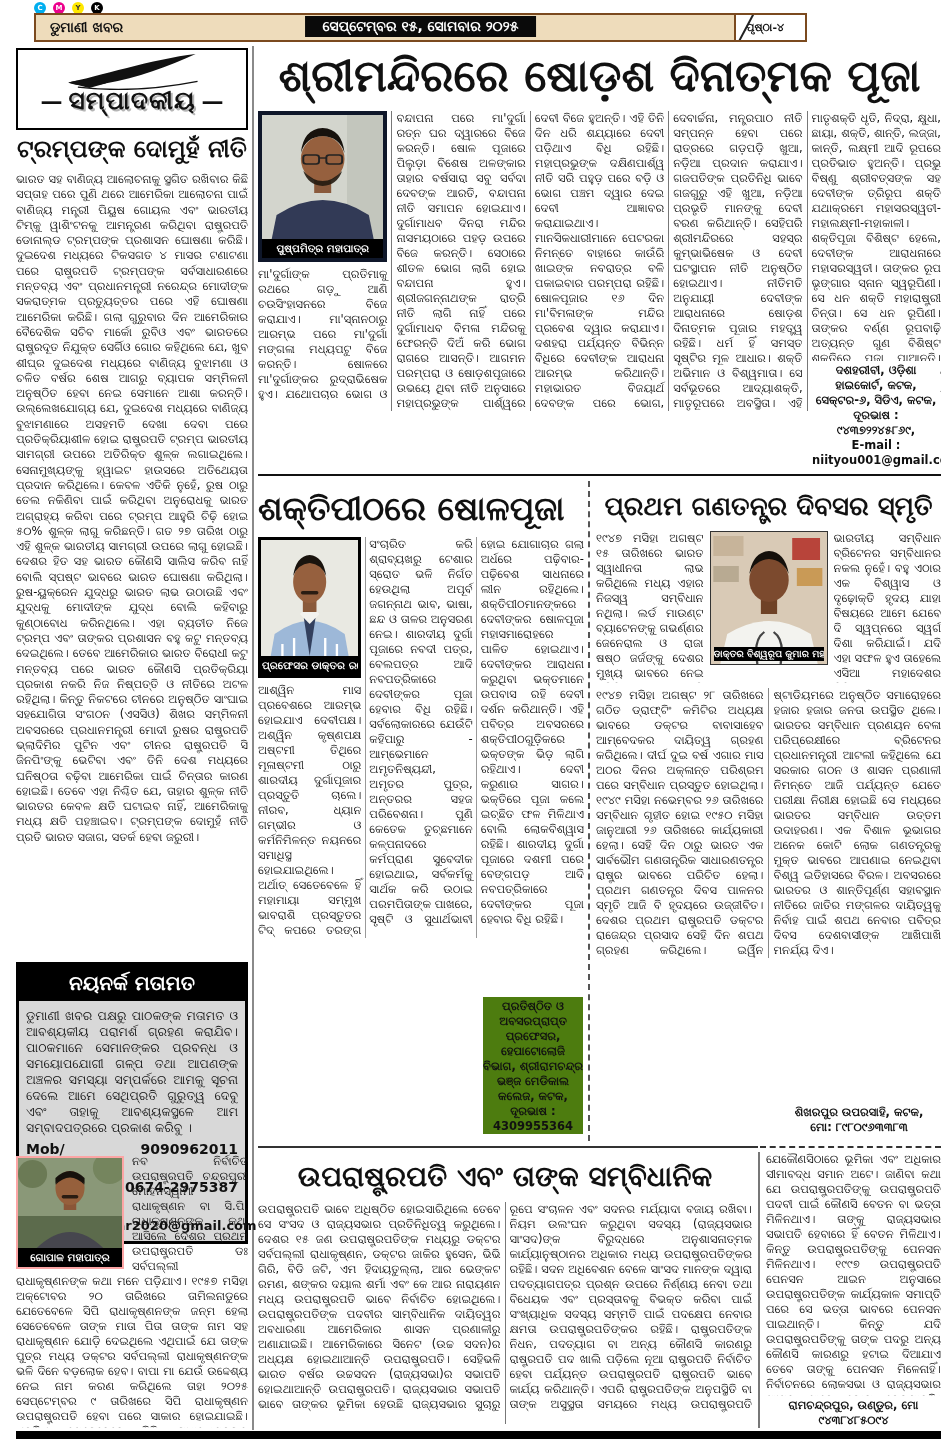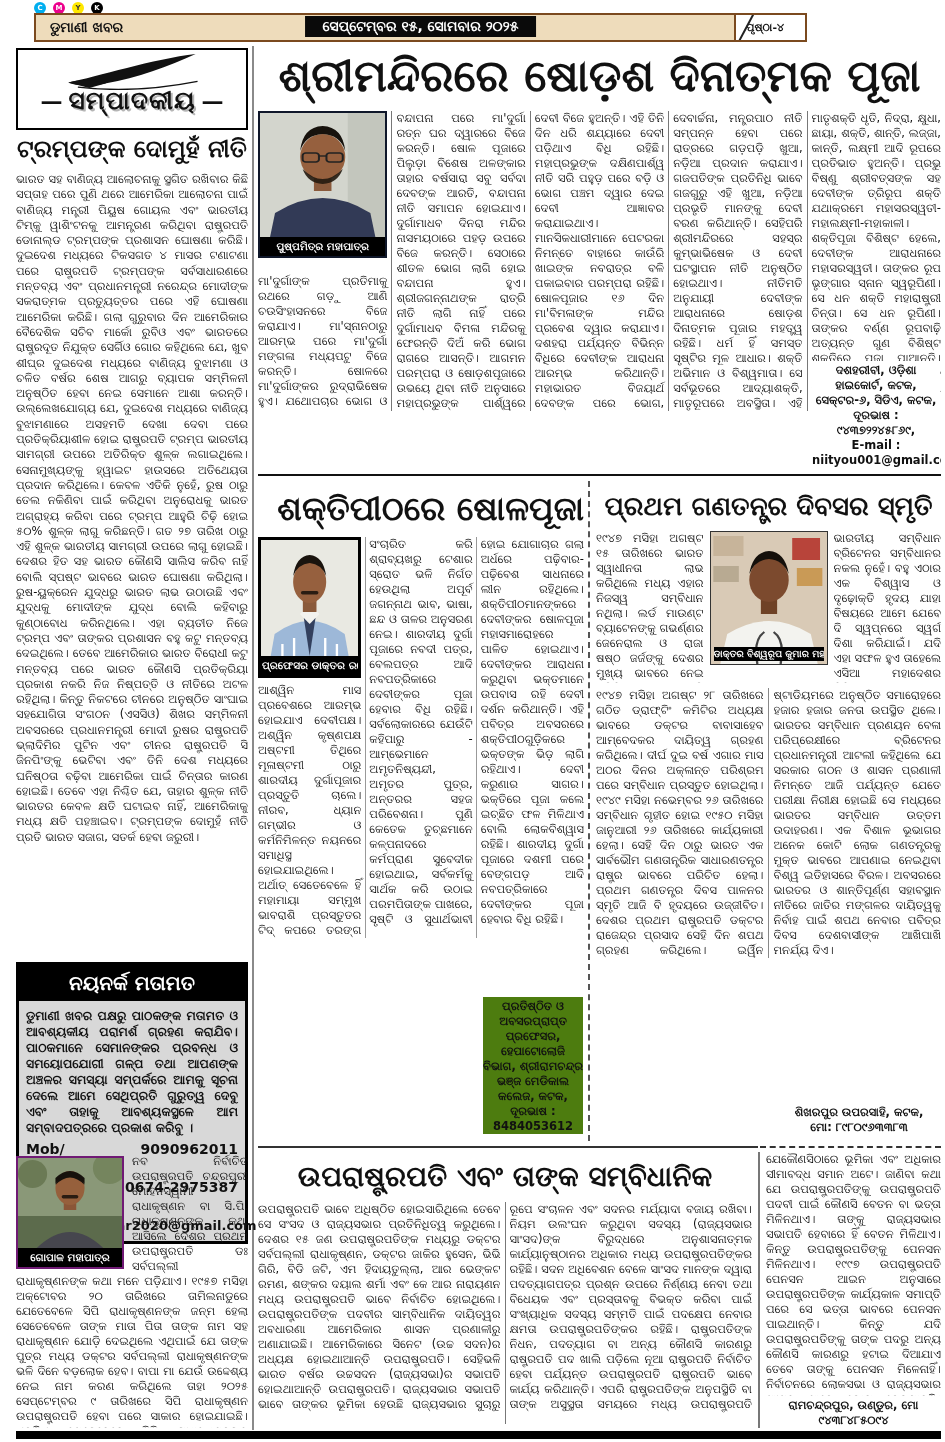--- a/index.html
+++ b/index.html
@@ -31,45 +31,45 @@
   .ed-title-row{display:flex;align-items:center;gap:6px;margin-top:-4px;}
   .ed-title{font-size:25px;font-weight:bold;text-shadow:2px 2px 0 #b5b5b5;letter-spacing:1px;}
   .ed-dash{font-size:22px;font-weight:bold;}
   .ed-headline{position:absolute;left:16px;top:136px;width:232px;font-size:24px;font-weight:bold;text-align:center;line-height:1.1;}
   .ed-body{position:absolute;left:16px;top:172px;width:232px;height:760px;overflow:hidden;
     font-size:11.5px;line-height:15.3px;text-align:justify;}
 
   
   .opinion{position:absolute;left:16px;top:962px;width:232px;border:3px solid #000;box-sizing:border-box;background:#d8d8d8;}
   .op-title{background:#000;color:#fff;font-size:20px;font-weight:bold;text-align:center;padding:6px 0;}
-  .op-body{padding:7px 7px 4px;font-size:12.5px;font-weight:700;text-align:justify;line-height:16px;}
+  .op-body{padding:7px 7px 4px;font-size:12.5px;font-weight:400;text-align:justify;line-height:16px;}
   .op-row{display:flex;justify-content:space-between;padding:0 7px;font-size:14px;font-weight:bold;line-height:19px;}
   .op-email{padding:0 7px 6px;font-size:13px;font-weight:bold;line-height:19px;}
 
   
   .photo{background:#ccc;position:relative;overflow:hidden;}
   .photo svg{display:block;width:100%;height:100%;}
   .cap-bar{background:#000;color:#fff;font-size:10.5px;font-weight:bold;text-align:center;padding:2px 1px;
     white-space:nowrap;overflow:hidden;}
 
   
   .art1{position:absolute;left:258px;top:46px;width:683px;}
   .a1-head{font-size:44px;font-weight:bold;text-align:center;line-height:60px;height:60px;overflow:hidden;}
   .a1-body{position:relative;margin-top:5px;height:358px;overflow:hidden;column-count:5;column-gap:9px;
     column-rule:1px solid #777;font-size:11.5px;line-height:15px;text-align:justify;}
-  .a1-photoblock{break-inside:avoid;margin-bottom:16px;border:2px solid #0f172a;}
+  .a1-photoblock{break-inside:avoid;margin-bottom:5px;border:4px solid #0f172a;}
   .a1-photo{height:124px;}
   .sig{font-weight:bold;text-align:center;font-size:11.5px;line-height:15px;}
   .a1-sig{position:absolute;right:1px;bottom:1px;width:128px;background:#fff;padding-top:2px;}
 
   .hr1{position:absolute;left:258px;top:474px;width:683px;height:2px;background:#111;}
 
   
   .art2{position:absolute;left:258px;top:481px;width:326px;}
-  .a2-head{font-size:33px;font-weight:bold;text-align:right;height:56px;line-height:56px;overflow:hidden;}
+  .a2-head{font-size:33px;font-weight:bold;text-align:left;height:56px;line-height:56px;overflow:hidden;}
   .a2-body{position:relative;height:598px;overflow:hidden;column-count:3;column-gap:8px;column-rule:1px solid #999;
     font-size:11.5px;line-height:15px;text-align:justify;}
   .a2-photoblock{break-inside:avoid;border:3px solid #000;margin-bottom:5px;}
   .a2-photo{height:116px;}
   .a2-sig{position:absolute;right:1px;bottom:1px;width:100px;background:#4d7c0f;padding-top:2px;}
 
   .vdash{position:absolute;left:588px;top:481px;height:660px;border-left:2px dashed #555;}
 
   
   .art3{position:absolute;left:596px;top:481px;width:345px;}
@@ -93,21 +93,21 @@
   .a4-head{font-size:28px;font-weight:bold;text-align:center;height:50px;line-height:50px;overflow:hidden;}
   .a4-cols{height:222px;overflow:hidden;column-count:2;column-gap:9px;column-rule:1px solid #777;
     font-size:11.5px;line-height:15px;text-align:justify;}
   .a4-vrule{width:2px;background:#777;margin:0 6px;}
   .a4-right{flex:1;position:relative;overflow:hidden;font-size:11.5px;line-height:15px;text-align:justify;}
   .a4-sig{position:absolute;left:0;right:0;bottom:0;background:#fff;padding-top:2px;}
 
   
   .vp-left{position:absolute;left:16px;top:1154px;width:232px;height:274px;overflow:hidden;
     font-size:11.5px;line-height:15px;text-align:justify;}
-  .vp-photoblock{float:left;width:104px;margin:2px 8px 3px 0;border:2px solid #701a75;}
+  .vp-photoblock{float:left;width:104px;margin:2px 8px 3px 0;border:2px solid #fca5a5;}
   .vp-photo{height:90px;}
 
   .bottom-bar{position:absolute;left:16px;top:1431px;width:925px;height:8px;background:#000;}
 </style>
 </head>
 <body>
 
 <div id="page">
 
   <div class="cmyk">
@@ -225,21 +225,21 @@
             <ellipse cx="50" cy="42" rx="17" ry="21" fill="#96603e"></ellipse>
             <path d="M33 36 Q36 16 50 15 Q64 16 67 36 Q62 24 50 23 Q38 24 33 36 Z" fill="#1a140e"></path>
             <rect x="41" y="51" width="18" height="3.6" rx="1.8" fill="#2a1c12"></rect>
           </svg>
         </div>
         <div class="cap-bar">ପ୍ରଫେସର ଡାକ୍ତର ରମେଶ ଚନ୍ଦ୍ର ପାତ୍ର</div>
       </div>
       <div>ଆଶ୍ୱିନ ମାସ ପ୍ରବେଶରେ ଆରମ୍ଭ ହୋଇଯାଏ ଦେବୀପକ୍ଷ। ଅଶ୍ୱିନ କୃଷ୍ଣପକ୍ଷ ଅଷ୍ଟମୀ ତିଥିରେ ମୂଳାଷ୍ଟମୀ ଠାରୁ ଶାରଦୀୟ ଦୁର୍ଗାପୂଜାର ପ୍ରସ୍ତୁତି ଚାଲେ। ନୀରବ, ଧ୍ୟାନ ଗମ୍ଭୀର ଓ କର୍ମନିମିଳନ୍ତ ନୟନରେ ସମାଧିସ୍ଥ ହୋଇଯାଇଥିଲେ। ଅର୍ଥାତ୍ ସେତେବେଳେ ହିଁ ମହାମାୟା ସମ୍ମୁଖ ଭାବରାଶି ପ୍ରସ୍ତୁତର ଟିଦ୍ କପରେ ତରଙ୍ଗ ସଂଚାରିତ କରି ଶ୍ରାବ୍ୟଖରୁ ଟେଶାର ସ୍ରୋତ ଭଳି ନିର୍ଗତ ହେଉଥିଲା ଅପୂର୍ବ ଜଗନ୍ନାଥ ଭାବ, ଭାଷା, ଛନ୍ଦ ଓ ତାଳର ଅନୁସରଣ ନେଇ। ଶାରଦୀୟ ଦୁର୍ଗା ପୂଜାରେ ନବଦୀ ପତ୍ର, ବେଲପତ୍ର ଆଦି ନବପତ୍ରିକାରେ ଦେବୀଙ୍କର ପୂଜା ହେବାର ବିଧି ରହିଛି। ସର୍ବଲୋକାରରେ ଯେଉଁଟି କହିପାରୁ - ଆମ୍ଭେମାନେ ଅମୃତନିଷ୍ୟନ୍ଦୀ, ଅମୃତର ପୁତ୍ର, ଅନ୍ତରର ସହଜ ପରିବେଶନା। ପୁଣି କେତେକ ତୁଚ୍ଛମାନେ କଳ୍ପନାଦରେ କର୍ମପ୍ରାଣ ସୁବେଦୀକ ହୋଇଥାଇ, ସର୍ବକର୍ମକୁ ସାର୍ଥକ କରି ଉଠାଇ ପରମପିତାଙ୍କ ପାଖରେ, ସୃଷ୍ଟି ଓ ସୁଧାର୍ଥଭାବୀ ହୋଇ ଯୋଗାଚାର ଗଲା ଅର୍ଧରେ ପଢ଼ିବାର-ପଢ଼ିବେଶ ସାଧନାରେ ଲୀନ ରହିଥିଲେ। ଶକ୍ତିପୀଠମାନଙ୍କରେ ଦେବୀଙ୍କର ଷୋଳପୂଜା ମହାସମାରୋହରେ ପାଳିତ ହୋଇଥାଏ। ଦେବୀଙ୍କର ଆରାଧନା କରୁଥିବା ଭକ୍ତମାନେ ଉପବାସ ରହି ଦେବୀ ଦର୍ଶନ କରିଥାନ୍ତି। ଏହି ପବିତ୍ର ଅବସରରେ ଶକ୍ତିପୀଠଗୁଡ଼ିକରେ ଭକ୍ତଙ୍କ ଭିଡ଼ ଲାଗି ରହିଥାଏ। ଦେବୀ କରୁଣାର ସାଗର। ଭକ୍ତିରେ ପୂଜା କଲେ ଇଚ୍ଛିତ ଫଳ ମିଳିଥାଏ ବୋଲି ଲୋକବିଶ୍ୱାସ ରହିଛି। ଶାରଦୀୟ ଦୁର୍ଗା ପୂଜାରେ ଦଶମୀ ପରେ ବେଙ୍ଗପଡ଼ ଆଦି ନବପତ୍ରିକାରେ ଦେବୀଙ୍କର ପୂଜା ହେବାର ବିଧି ରହିଛି।</div>
       <div class="sig a2-sig">
         <div>ପ୍ରତିଷ୍ଠିତ ଓ ଅବସରପ୍ରାପ୍ତ ପ୍ରଫେସର, ହେପାଟୋଲୋଜି ବିଭାଗ, ଶ୍ରୀରାମଚନ୍ଦ୍ର ଭଞ୍ଜ ମେଡିକାଲ କଲେଜ, କଟକ, ଦୂରଭାଷ :</div>
-        <div>8484053612</div>
+        <div>4309955364</div>
       </div>
     </div>
   </div>
 
   <div class="vdash"></div>
 
   <div class="art3">
     <div class="a3-head">ପ୍ରଥମ ଗଣତନ୍ତ୍ର ଦିବସର ସ୍ମୃତି</div>
     <div class="a3-toprow">
       <div class="a3-tl">୧୯୪୭ ମସିହା ଅଗଷ୍ଟ ୧୫ ତାରିଖରେ ଭାରତ ସ୍ୱାଧୀନତା ଲାଭ କରିଥିଲେ ମଧ୍ୟ ଏହାର ନିଜସ୍ୱ ସମ୍ବିଧାନ ନଥିଲା। ଲର୍ଡ ମାଉଣ୍ଟ ବ୍ୟାଟେନଙ୍କୁ ଗଭର୍ଣ୍ଣର ଜେନେରାଲ ଓ ରାଜା ଷଷ୍ଠ ଜର୍ଜଙ୍କୁ ଦେଶର ମୁଖ୍ୟ ଭାବରେ ନେଇ ବ୍ରିଟିଶ ଶାସନର ଜାରି ରହିଥିବା ଆଇନ ଅନୁସାରେ, ୧୯୩୫ରେ ସାମାନ୍ୟ ସଂଶୋଧନ କରାଯାଇ ଆଇନ ପ୍ରଚଳନ ହୋଇଥିଲା ଦେଶରେ।</div>

